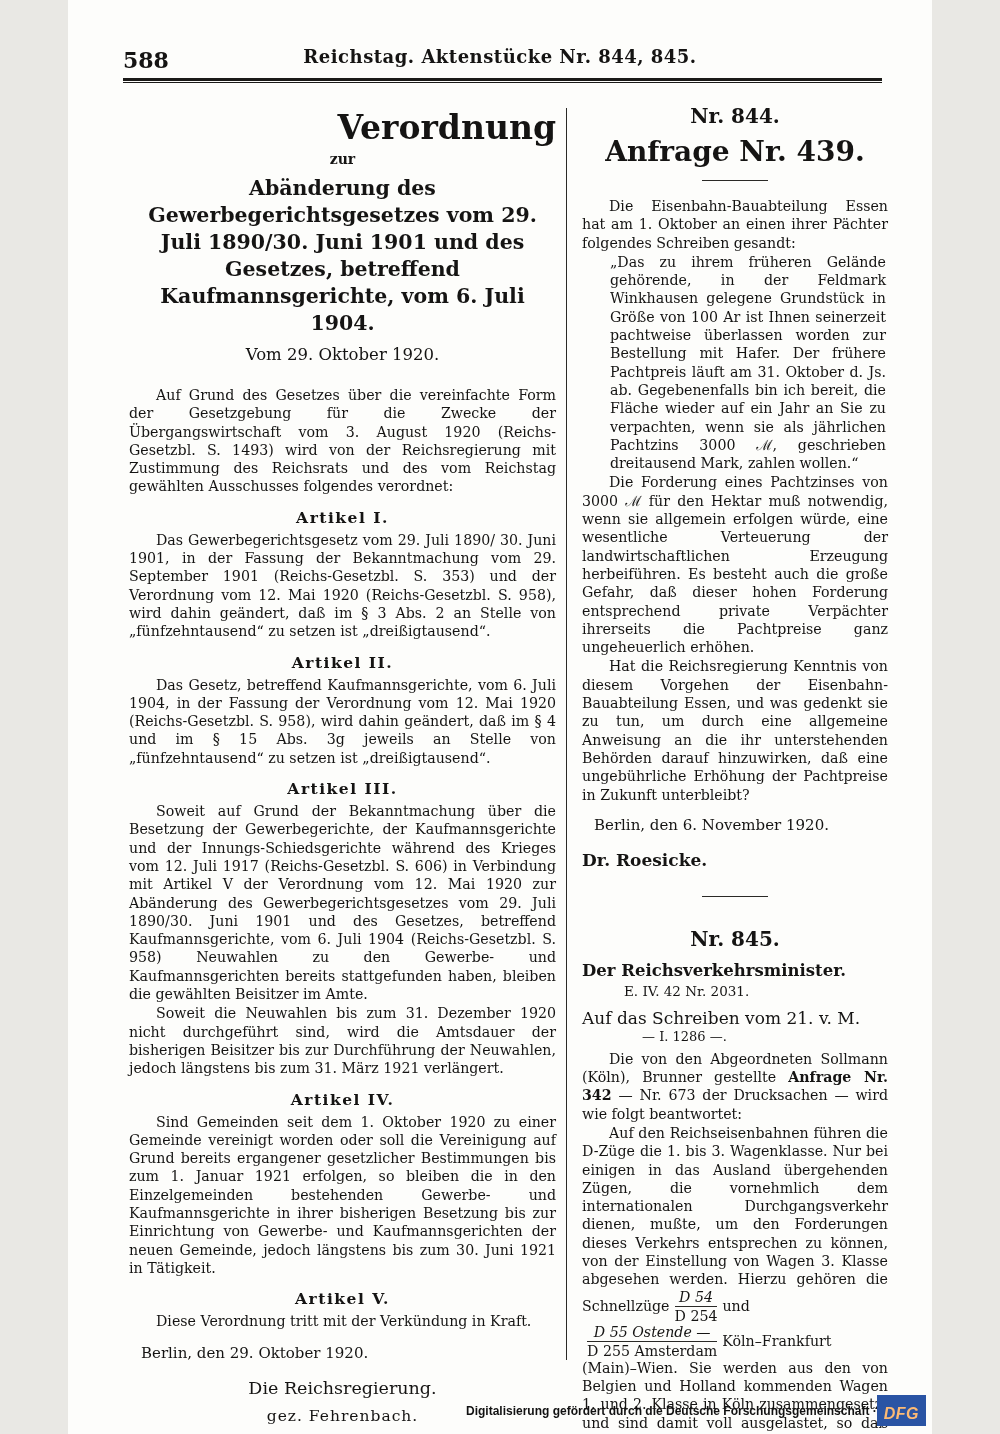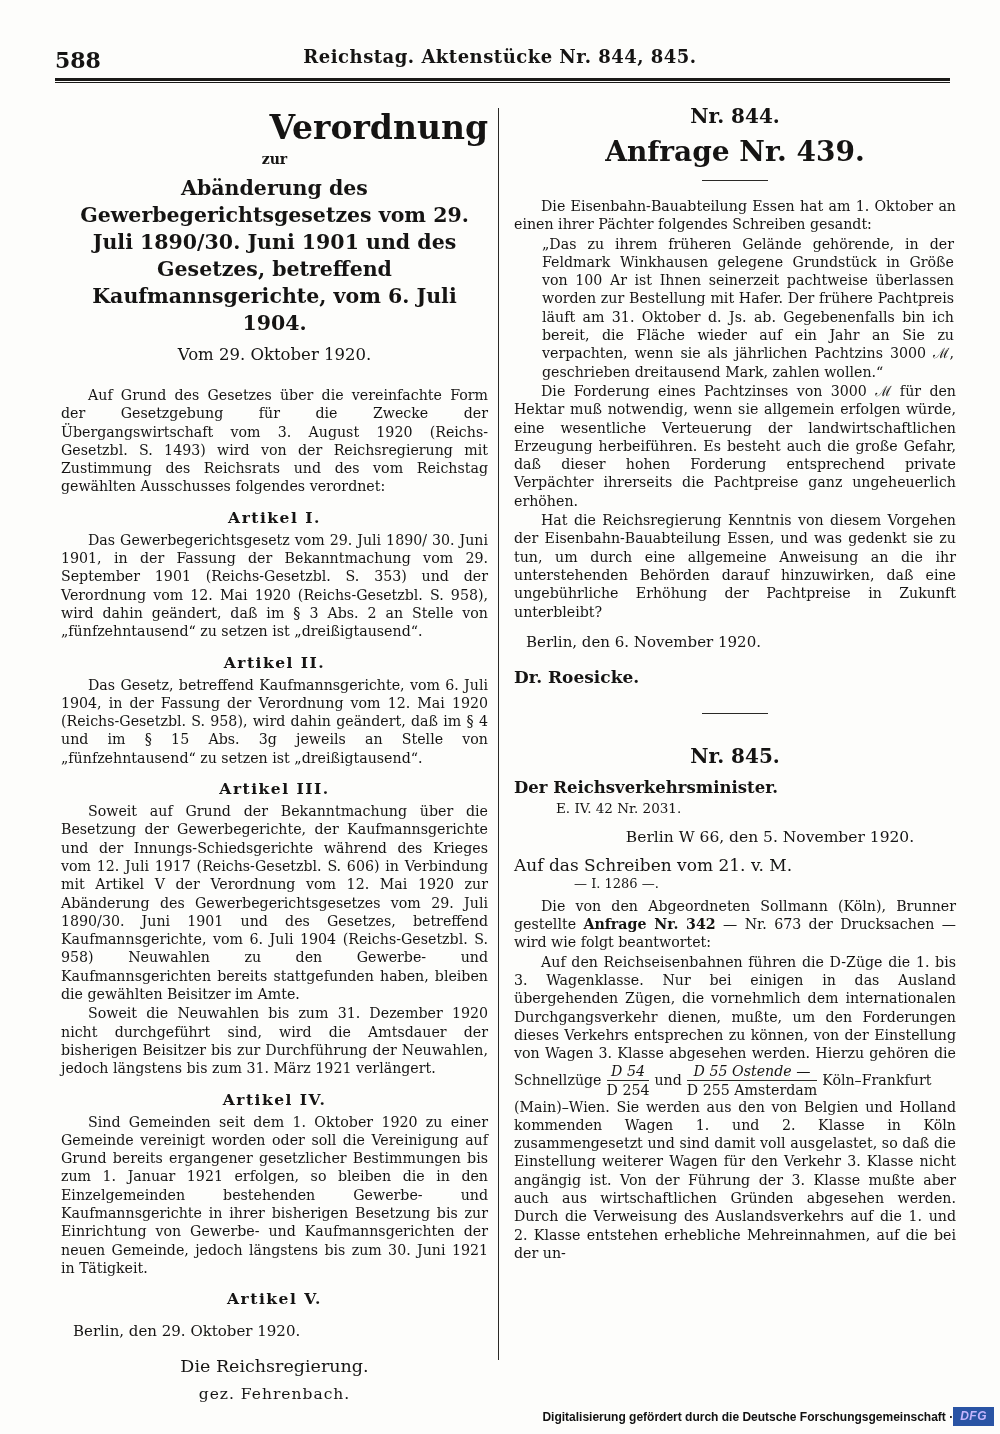--- a/index.html
+++ b/index.html
@@ -1,18 +1,18 @@
 <!DOCTYPE html>
 <html lang="de"><head>
 <meta charset="utf-8">
 <style>
   * { margin:0; padding:0; box-sizing:border-box; }
   html,body { background:#e9e8e4; }
   .page {
-    position:relative; width:1000px; height:1434px; margin:0 auto;
+    position:relative; width:864px; height:1434px; margin:0 auto;
     background:#fdfdfb; color:#151413; overflow:hidden;
     font-family:"DejaVu Serif", serif;
   }
   
   .header { position:absolute; top:46px; left:55px; right:55px; height:30px; }
   .page-num { position:absolute; left:0; top:1px; font-size:22px; font-weight:bold; }
   .running-head { display:block; text-align:center; font-size:18px; font-weight:bold; letter-spacing:.5px; }
   .double-rule { position:absolute; top:78px; left:55px; right:50px; height:5px;
     border-top:3px solid #1b1a18; border-bottom:1px solid #1b1a18; }
   
@@ -45,22 +45,22 @@
   .rc-berlin { font-size:15.5px; text-align:center; padding-left:70px; margin-top:12px; }
   .rc-strasse { font-size:13px; text-align:center; padding-left:10px; margin-top:2px; }
   .re-line { font-size:17px; margin-top:9px; }
   .re-ref  { font-size:13px; margin:1px 0 6px 60px; }
   .frac { display:inline-block; vertical-align:middle; text-align:center; line-height:16px; margin:0 5px; text-indent:0; }
   .frac .top { display:block; border-bottom:1.2px solid #2a2926; padding:0 4px 1px;font-style:italic; }
   .frac .bot { display:block; padding-top:1px; }
   
   .scan-footer { position:absolute; right:6px; bottom:8px; display:flex; align-items:center; 
     font-family:"Liberation Sans", sans-serif; font-size:12px; font-weight:bold; color:#111; }
-  .dfg-logo { display:inline-block; background:#2a54a4; color:#c4b5fd; font-size:12px; font-weight:bold;
-    font-style:italic; padding:2px 7px 3px; letter-spacing:.5px; }
+  .dfg-logo { display:inline-block; background:#2a54a4; color:#fdba74; font-size:16px; font-weight:bold;
+    font-style:italic; padding:10px 7px 3px; letter-spacing:.5px; }
   p + p { margin-top:1px; }
 </style>
 </head>
 <body>
 
 <div class="page">
 
   <div class="header">
     <span class="page-num">588</span>
     <span class="running-head">Reichstag.  Aktenstücke Nr. 844, 845.</span>
@@ -84,20 +84,21 @@
       <p class="body indent">Das Gesetz, betreffend Kaufmannsgerichte, vom 6. Juli 1904, in der Fassung der Verordnung vom 12. Mai 1920 (Reichs-Gesetzbl. S. 958), wird dahin geändert, daß im § 4 und im § 15 Abs. 3g jeweils an Stelle von „fünfzehntausend“ zu setzen ist „dreißigtausend“.</p>
 
       <div class="article-heading">Artikel III.</div>
       <p class="body indent">Soweit auf Grund der Bekanntmachung über die Besetzung der Gewerbegerichte, der Kaufmannsgerichte und der Innungs-Schiedsgerichte während des Krieges vom 12. Juli 1917 (Reichs-Gesetzbl. S. 606) in Verbindung mit Artikel V der Verordnung vom 12. Mai 1920 zur Abänderung des Gewerbegerichtsgesetzes vom 29. Juli 1890/30. Juni 1901 und des Gesetzes, betreffend Kaufmannsgerichte, vom 6. Juli 1904 (Reichs-Gesetzbl. S. 958) Neuwahlen zu den Gewerbe- und Kaufmannsgerichten bereits stattgefunden haben, bleiben die gewählten Beisitzer im Amte.</p>
       <p class="body indent">Soweit die Neuwahlen bis zum 31. Dezember 1920 nicht durchgeführt sind, wird die Amtsdauer der bisherigen Beisitzer bis zur Durchführung der Neuwahlen, jedoch längstens bis zum 31. März 1921 verlängert.</p>
 
       <div class="article-heading">Artikel IV.</div>
       <p class="body indent">Sind Gemeinden seit dem 1. Oktober 1920 zu einer Gemeinde vereinigt worden oder soll die Vereinigung auf Grund bereits ergangener gesetzlicher Bestimmungen bis zum 1. Januar 1921 erfolgen, so bleiben die in den Einzelgemeinden bestehenden Gewerbe- und Kaufmannsgerichte in ihrer bisherigen Besetzung bis zur Einrichtung von Gewerbe- und Kaufmannsgerichten der neuen Gemeinde, jedoch längstens bis zum 30. Juni 1921 in Tätigkeit.</p>
 
       <div class="article-heading">Artikel V.</div>
+      <p class="body indent">Diese Verordnung tritt mit der Verkündung in Kraft.</p>
 
       <p class="place-date">Berlin, den 29. Oktober 1920.</p>
       <p class="sig-org">Die Reichsregierung.</p>
       <p class="sig-name">gez. Fehrenbach.</p>
     </div>
 
     <div class="col-divider"></div>
 
     <div class="col-right">
       <div class="nr-heading">Nr. 844.</div>
@@ -110,21 +111,20 @@
       <p class="body indent">Hat die Reichsregierung Kenntnis von diesem Vorgehen der Eisenbahn-Bauabteilung Essen, und was gedenkt sie zu tun, um durch eine allgemeine Anweisung an die ihr unterstehenden Behörden darauf hinzuwirken, daß eine ungebührliche Erhöhung der Pachtpreise in Zukunft unterbleibt?</p>
 
       <p class="rc-place-date">Berlin, den 6. November 1920.</p>
       <p class="rc-sig">Dr. Roesicke.</p>
 
       <div class="short-rule rule-gap"></div>
 
       <div class="nr-heading">Nr. 845.</div>
       <div class="minister">Der Reichsverkehrsminister.</div>
       <div class="ref-line">E. IV. 42 Nr. 2031.</div>
-      <div class="rc-berlin">Berlin W 66, den 5. November 1920.</div>
       <div class="re-line">Auf das Schreiben vom 21. v. M.</div>
       <div class="re-ref">— I. 1286 —.</div>
 
       <p class="body indent"><span>Die von den Abgeordneten Sollmann (Köln), Brunner gestellte </span><b>Anfrage Nr. 342</b><span> — Nr. 673 der Drucksachen — wird wie folgt beantwortet:</span></p>
 
       <p class="body indent"><span>Auf den Reichseisenbahnen führen die D-Züge die 1. bis 3. Wagenklasse.  Nur bei einigen in das Ausland übergehenden Zügen, die vornehmlich dem internationalen Durchgangsverkehr dienen, mußte, um den Forderungen dieses Verkehrs entsprechen zu können, von der Einstellung von Wagen 3. Klasse abgesehen werden.  Hierzu gehören die Schnellzüge</span><span class="frac"><span class="top">D 54</span><span class="bot">D 254</span></span><span>und</span><span class="frac"><span class="top">D 55  Ostende —</span><span class="bot">D 255 Amsterdam</span></span><span>Köln–Frankfurt (Main)–Wien.  Sie werden aus den von Belgien und Holland kommenden Wagen 1. und 2. Klasse in Köln zusammengesetzt und sind damit voll ausgelastet, so daß die Einstellung weiterer Wagen für den Verkehr 3. Klasse nicht angängig ist.  Von der Führung der 3. Klasse mußte aber auch aus wirtschaftlichen Gründen abgesehen werden.  Durch die Verweisung des Auslandsverkehrs auf die 1. und 2. Klasse entstehen erhebliche Mehreinnahmen, auf die bei der un-</span></p>
     </div>
   </div>
 
   <div class="scan-footer">

